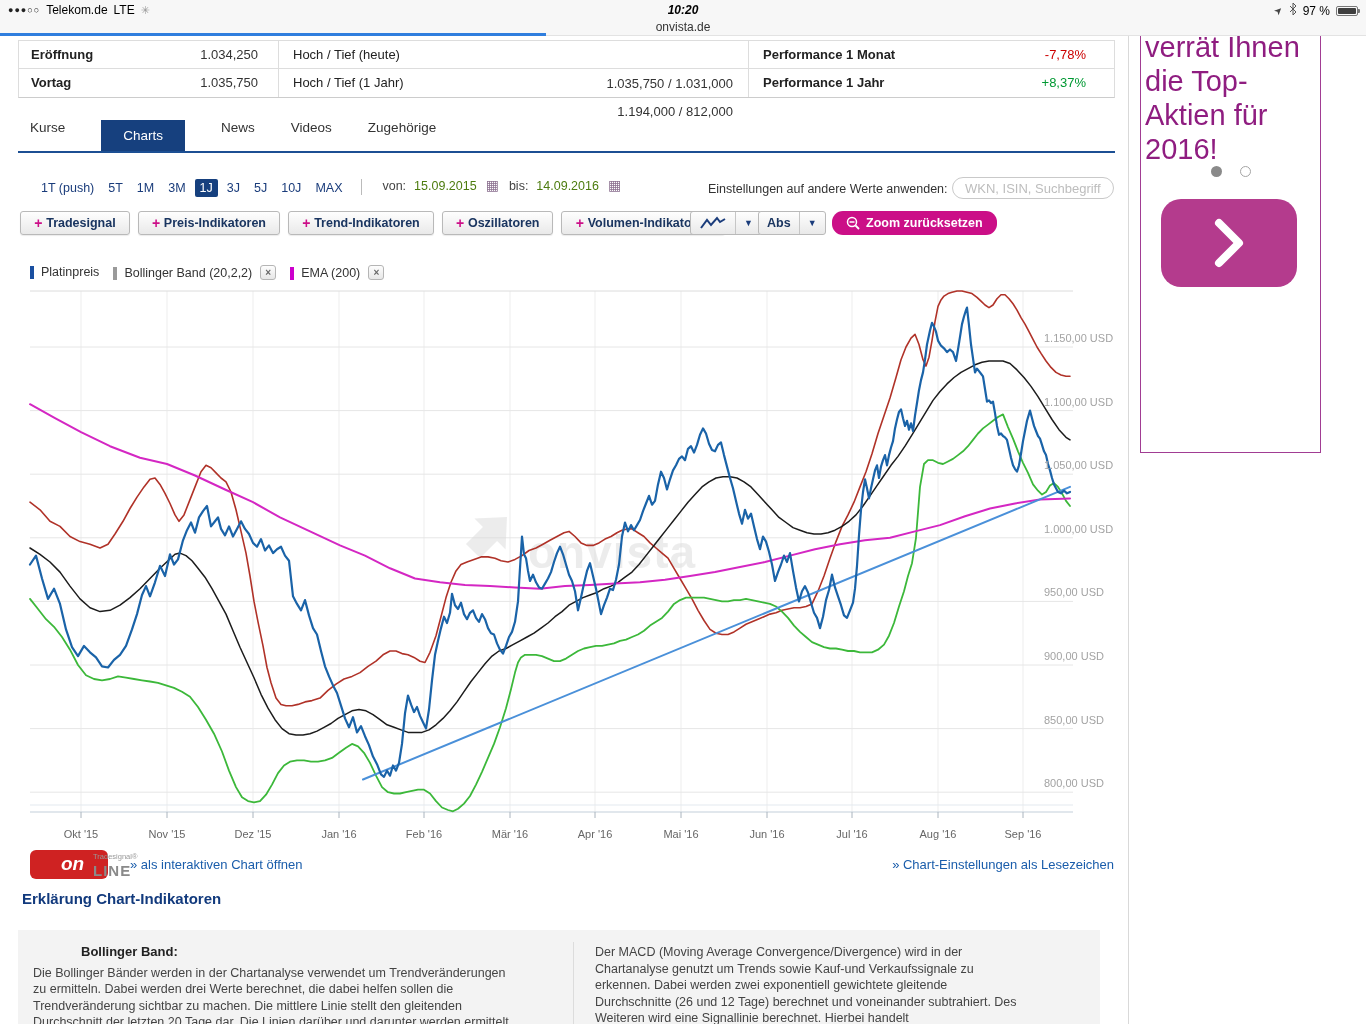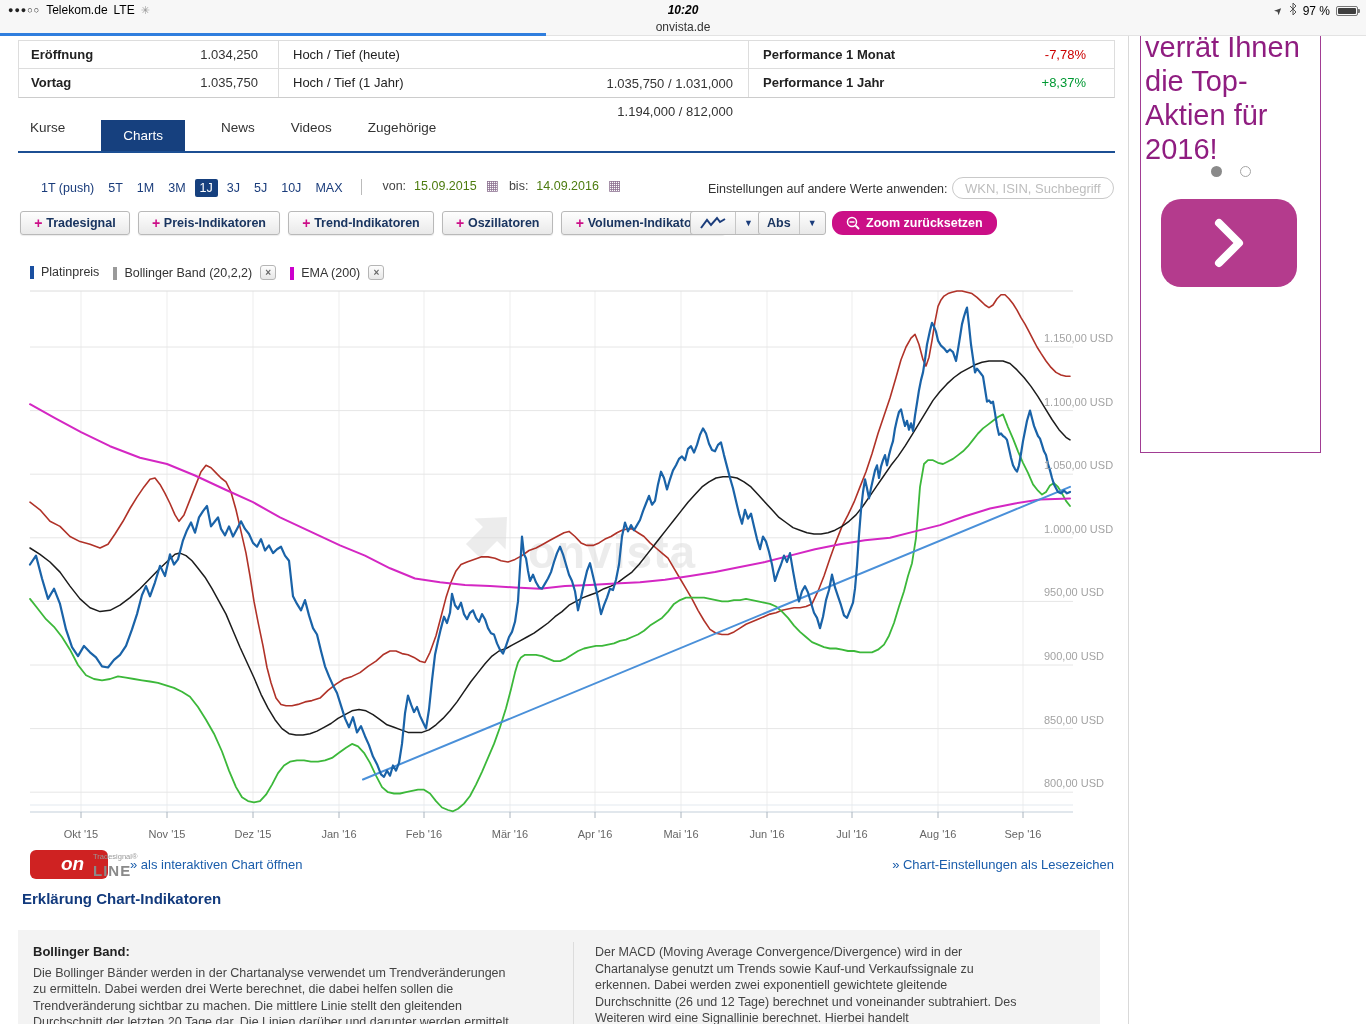--- a/index.html
+++ b/index.html
@@ -91,21 +91,21 @@
   .ts-line { position:absolute; left:63px; top:12px; font-size:15px; font-weight:bold; color:#8a8a8a; letter-spacing:1px;}
   .ts-brand { position:absolute; left:63px; top:2px; font-size:7.5px; color:#999;}
   .flink { position:absolute; top:857px; font-size:13px; color:#1a5dab; cursor:pointer;}
   .flink.left { left:130px; }
   .flink.right { left:auto; right:252px; }
 
   
   .expl-h { position:absolute; left:22px; top:890px; font-size:15px; font-weight:bold; color:#123a7d;}
   .expl-box { position:absolute; left:18px; top:930px; width:1082px; height:94px; background:#f3f3f3; overflow:hidden;}
   .expl-col { position:absolute; top:14px; font-size:12.5px; line-height:16.5px; color:#444;}
-  .expl-col .ct { font-weight:bold; color:#222; font-size:13px; margin-bottom:4px;}
+  .expl-col .ct { font-weight:bold; color:#222; font-size:13px; margin-bottom:4px;margin-left:48px;}
   .col-a { left:15px; width:485px; }
   .col-b { left:577px; width:428px; }
   .expl-div { position:absolute; left:555px; top:12px; bottom:0; width:1px; background:#dcdcdc;}
 
   
   .page-div { position:absolute; left:1128px; top:36px; width:1px; height:988px; background:#d9d9d9;}
   .ad { position:absolute; left:1140px; top:36px; width:181px; height:417px; border-left:1px solid #a13d93;
     border-right:1px solid #a13d93; border-bottom:1px solid #a13d93; overflow:hidden; background:#fff;}
   .ad-head { margin:-6px 0 0 4px; font-size:29px; line-height:34px; color:#8f1d80; }
   .ad-dots { position:absolute; left:0; top:130px; width:100%; display:flex; justify-content:center; gap:18px;}

